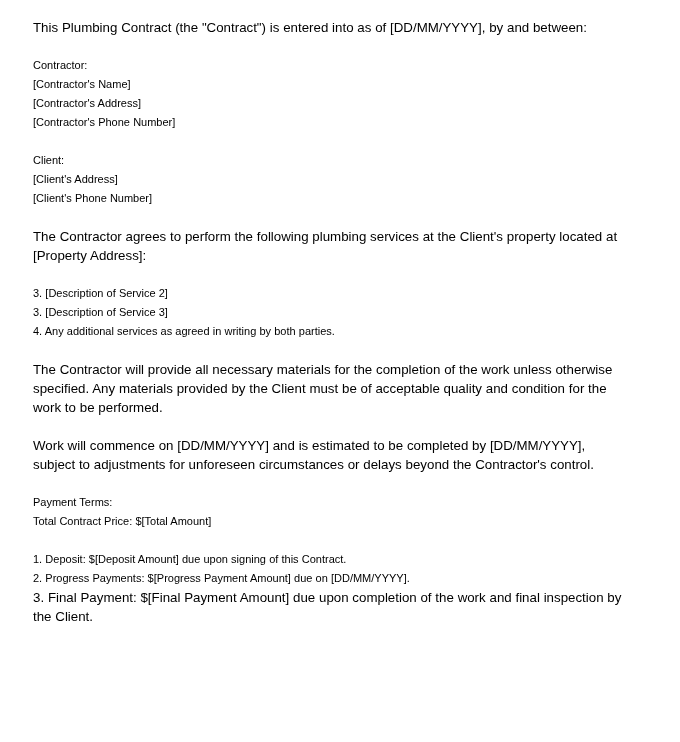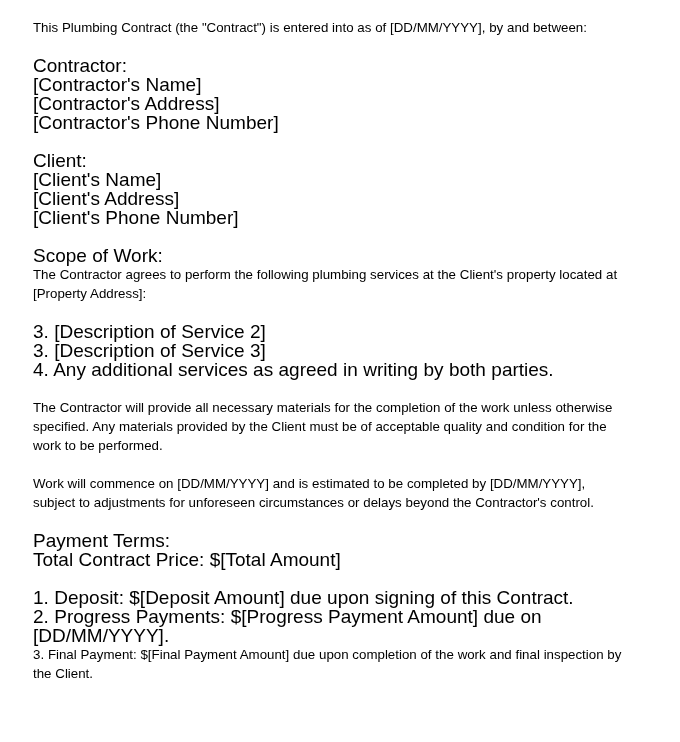--- a/index.html
+++ b/index.html
@@ -32,21 +32,21 @@
     line-height: 19px;
     text-align: left;
     white-space: normal;
     word-spacing: 0.1px;
   }
   .para:last-child {
     margin-bottom: 0;
   }
   .line {
     display: block;
-    font-size: 19px;
+    font-size: 11px;
     line-height: 19px;
   }
   .flow {
     display: block;
     font-size: 13.3px;
     line-height: 19px;
   }
 </style>
 </head>
 <body>
@@ -60,27 +60,25 @@
 
     <p class="para">
       <span class="line">Contractor:</span>
       <span class="line">[Contractor's Name]</span>
       <span class="line">[Contractor's Address]</span>
       <span class="line">[Contractor's Phone Number]</span>
     </p>
 
     <p class="para">
       <span class="line">Client:</span>
-      <span class="line">[Client's Name]</span>
       <span class="line">[Client's Address]</span>
       <span class="line">[Client's Phone Number]</span>
     </p>
 
     <p class="para">
-      <span class="line">Scope of Work:</span>
       <span class="flow">The Contractor agrees to perform the following plumbing services at the Client's property located at [Property Address]:</span>
     </p>
 
     <p class="para">
       <span class="line">3. [Description of Service 2]</span>
       <span class="line">3. [Description of Service 3]</span>
       <span class="line">4. Any additional services as agreed in writing by both parties.</span>
     </p>
 
     <p class="para">

